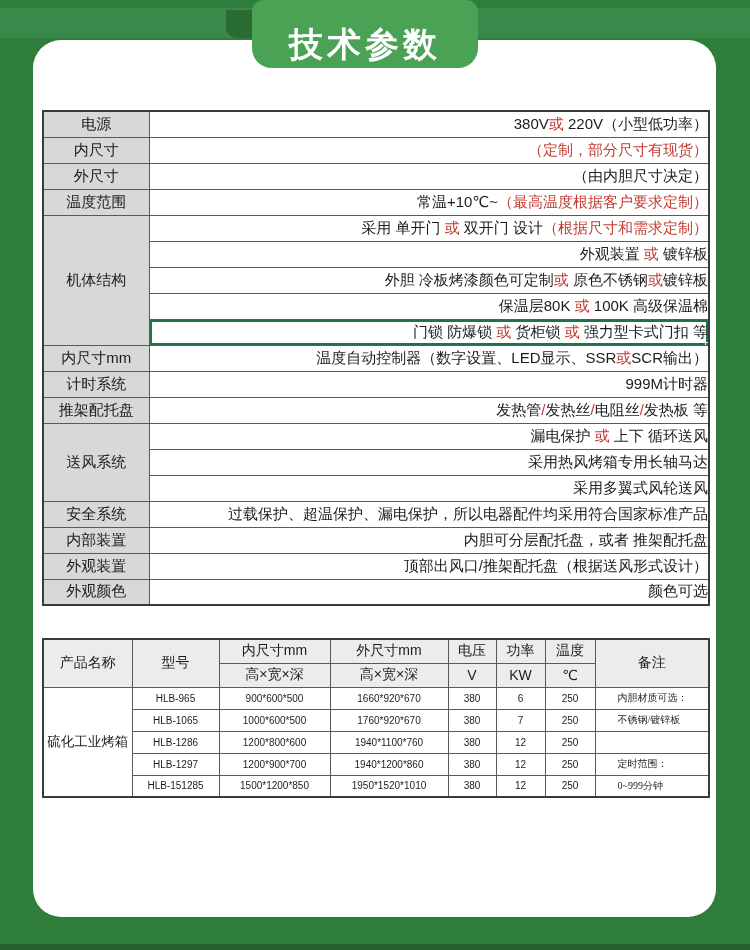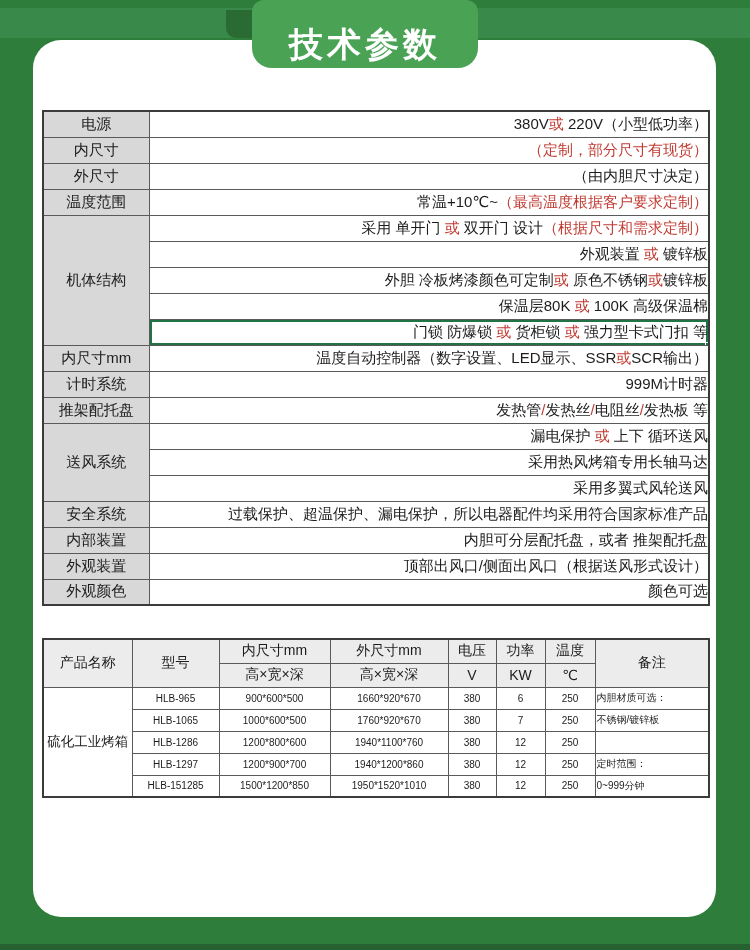--- a/index.html
+++ b/index.html
@@ -35,21 +35,21 @@
   .handle{position:absolute;right:-4px;bottom:-4px;width:7px;height:7px;background:var(--selection_green);
     border:1px solid #fff;z-index:3;display:block;}
 
   
   .prod-wrap{position:absolute;left:42px;top:638px;}
   .prod{width:666px;border:2px solid var(--border_outer);}
   .prod td{border:1px solid var(--border_inner);font-size:10px;color:#1c1c1c;text-align:center;
     white-space:nowrap;overflow:hidden;}
   .prod tr.h td{height:24px;background:var(--header_bg);font-size:14px;}
   .prod tr.d td{height:22px;}
-  .prod td.rk{text-align:left;padding-left:1px;}
+  .prod td.rk{text-align:left;padding-left:22px;font-family:Liberation Serif, serif;}
   .prod td.pn{font-size:13.5px;margin-top:48px;}
 </style>
 </head>
 <body>
 
 <div class="page">
   <div class="card"></div>
 
   <div class="band"></div>
   <div class="notch notch-left"></div>
@@ -122,21 +122,21 @@
       <tr>
             <td class="lbl">安全系统</td>
           <td class="val"><span>过载保护、超温保护、漏电保护，所以电器配件均采用符合国家标准产品</span></td>
           </tr>
       <tr>
             <td class="lbl">内部装置</td>
           <td class="val"><span>内胆可分层配托盘，或者 推架配托盘</span></td>
           </tr>
       <tr>
             <td class="lbl">外观装置</td>
-          <td class="val"><span>顶部出风口/侧面出风口（根据送风形式设计）</span></td>
+          <td class="val"><span>顶部出风口/推架配托盘（根据送风形式设计）</span></td>
           </tr>
       <tr>
             <td class="lbl">外观颜色</td>
           <td class="val"><span>颜色可选</span></td>
           </tr>
     </tbody>
       </table>
   </div>
 
   <div class="prod-wrap">

